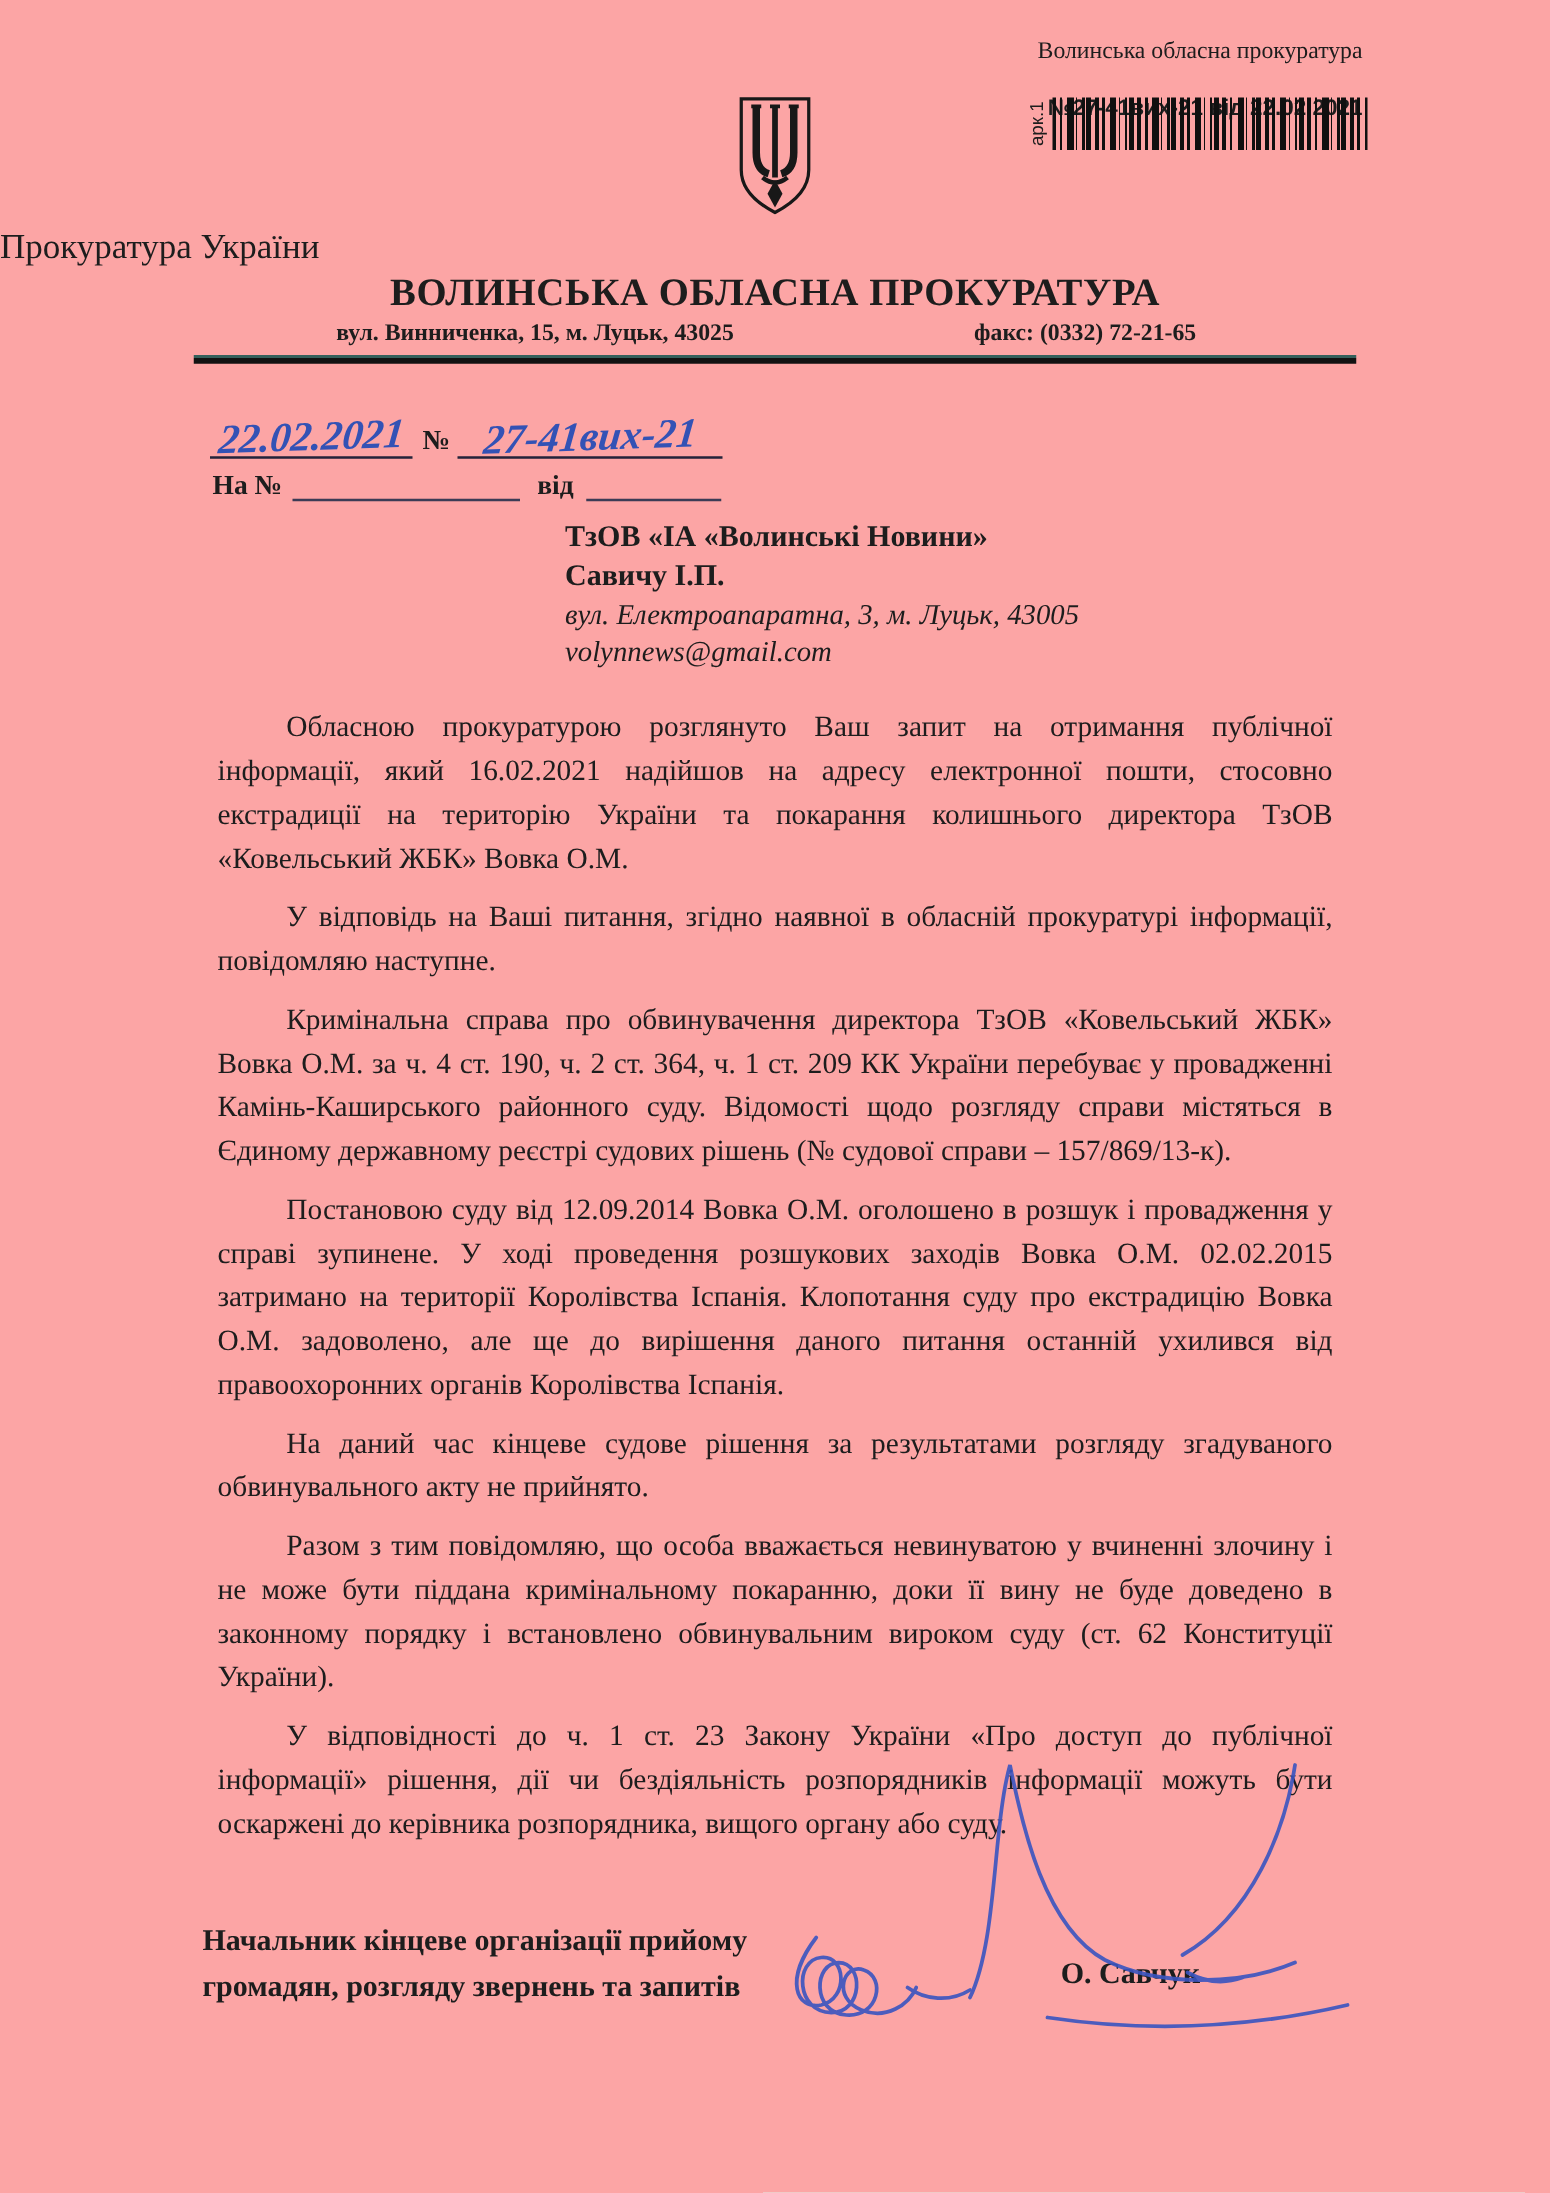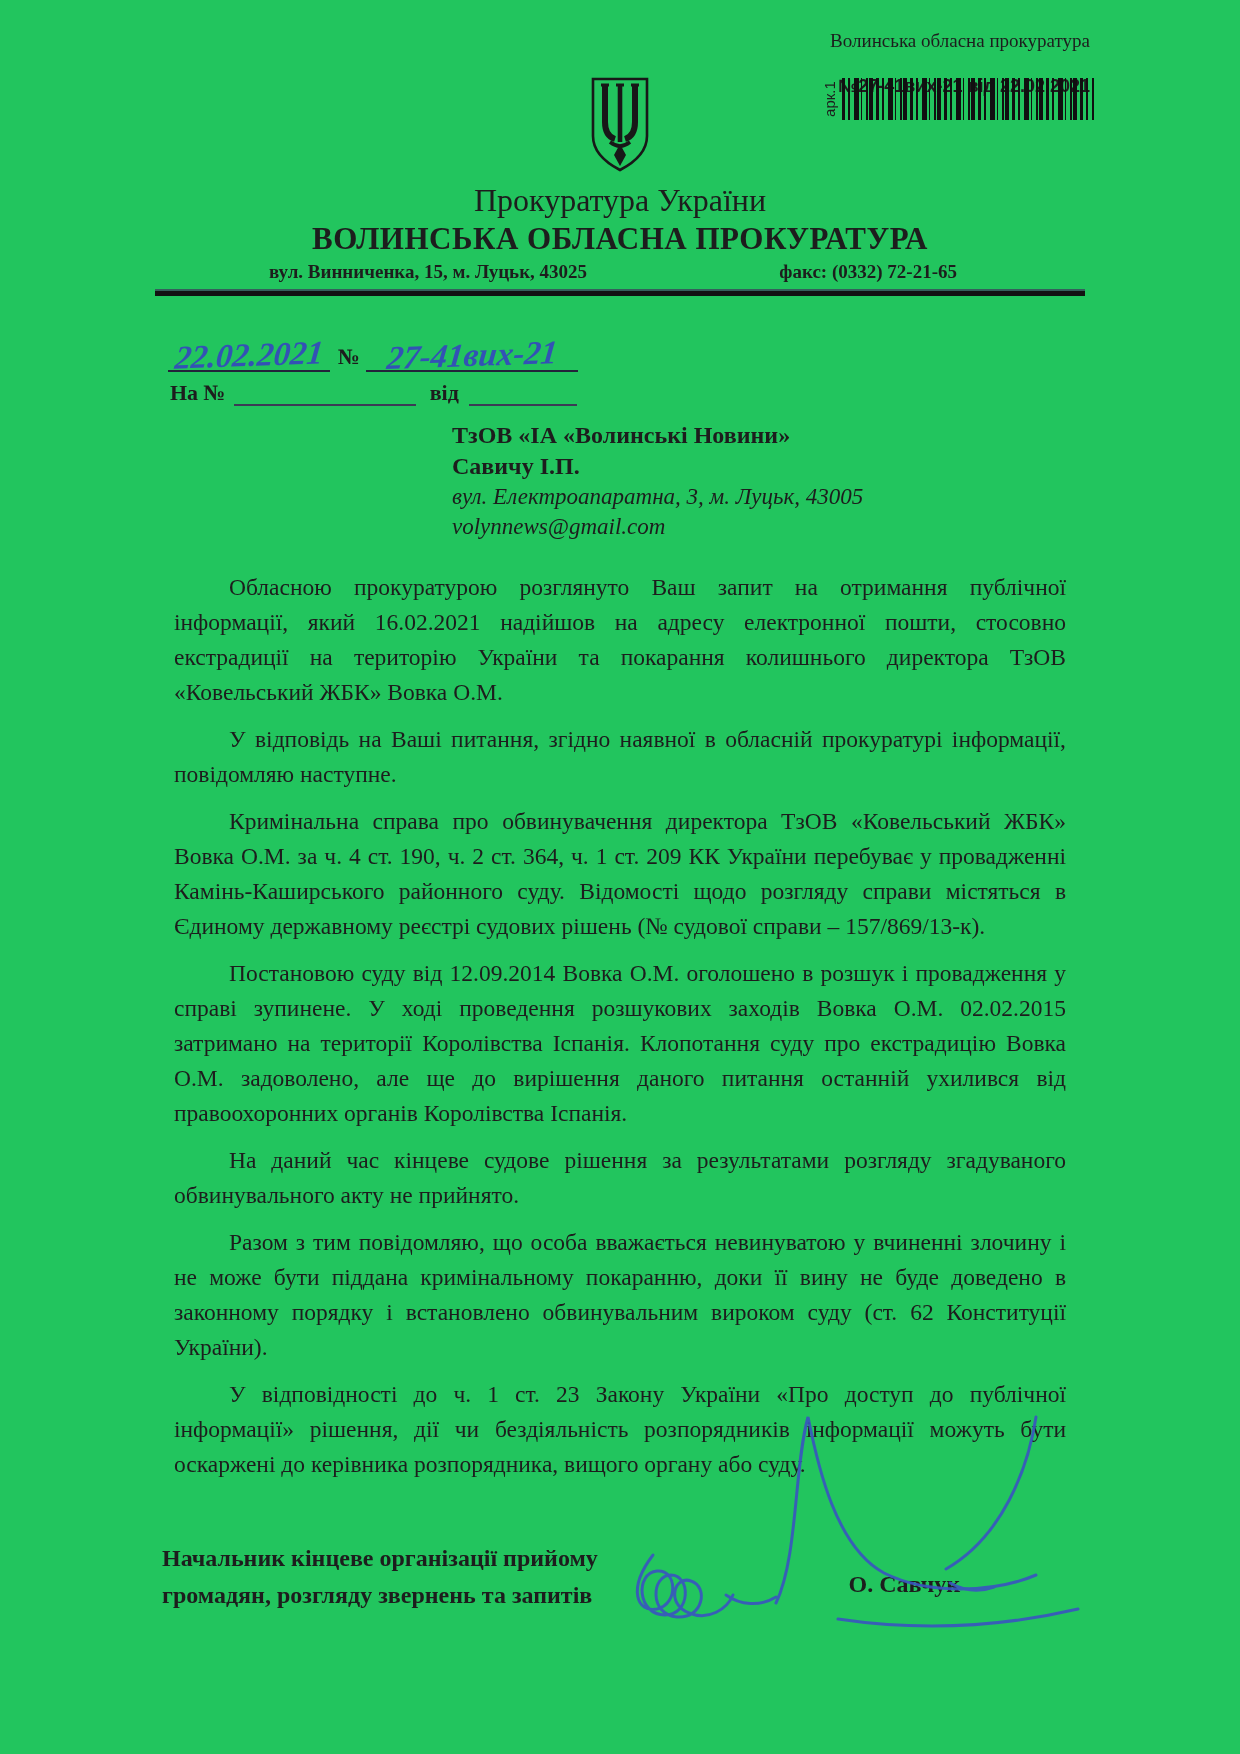--- a/index.html
+++ b/index.html
@@ -1,38 +1,38 @@
 <!DOCTYPE html>
 <html lang="uk"><head>
 <meta charset="utf-8">
 <style>
   html,body{margin:0;padding:0;background:#e8e8e6;}
   .page{
     width:1240px;height:1754px;position:relative;margin:0 auto;
-    background:#22c55e;color:#1d1d1d;overflow:hidden;
+    background:#fca5a5;color:#1d1d1d;overflow:hidden;
     font-family:"Liberation Serif","DejaVu Serif",serif;
   }
   
   .stamp{position:absolute;top:30px;right:150px;text-align:right;line-height:22px;}
   .stamp-org{font-size:19px;}
   .stamp-ref{font-size:18px;font-weight:bold;font-family:"Liberation Sans","DejaVu Sans",sans-serif;margin-top:23px;}
   .barcode-wrap{position:absolute;top:77px;right:146px;display:flex;align-items:center;gap:4px;}
   .barcode-label{font-size:15px;font-family:"Liberation Sans","DejaVu Sans",sans-serif;
     transform:rotate(-90deg);width:18px;height:44px;display:flex;align-items:center;justify-content:center;}
   .barcode{width:252px;height:42px;background:
     repeating-linear-gradient(90deg,
       #101010 0 3px, transparent 3px 6px,
       #101010 6px 8px, transparent 8px 12px,
       #101010 12px 17px, transparent 17px 19px,
       #101010 19px 20px, transparent 20px 24px,
       #101010 24px 26px, transparent 26px 27px,
       #101010 27px 31px, transparent 31px 34px);}
   
   .emblem{width:64px;margin:76px auto 0;display:block;}
-  .country{text-align:center;font-size:32px;margin-top:8px;}
+  .country{text-align:left;font-size:28px;margin-top:8px;}
   .org-name{text-align:center;font-size:31px;font-weight:bold;letter-spacing:.5px;margin-top:2px;}
   .addr-row{width:930px;margin:4px auto 0;box-sizing:border-box;padding:0 128px 0 114px;
     display:flex;justify-content:space-between;font-weight:bold;font-size:19px;gap:38px;}
   .rule{width:930px;margin:6px auto 0;height:7px;
     background:linear-gradient(180deg,#35605c 0 2px,#121212 2px 100%);}
   
   .refline{margin:16px 0 0 168px;height:60px;display:flex;align-items:flex-end;white-space:nowrap;}
   .uline{display:inline-block;border-bottom:2px solid #23233a;text-align:center;}
   .u1{width:162px;}
   .u2{width:212px;}

